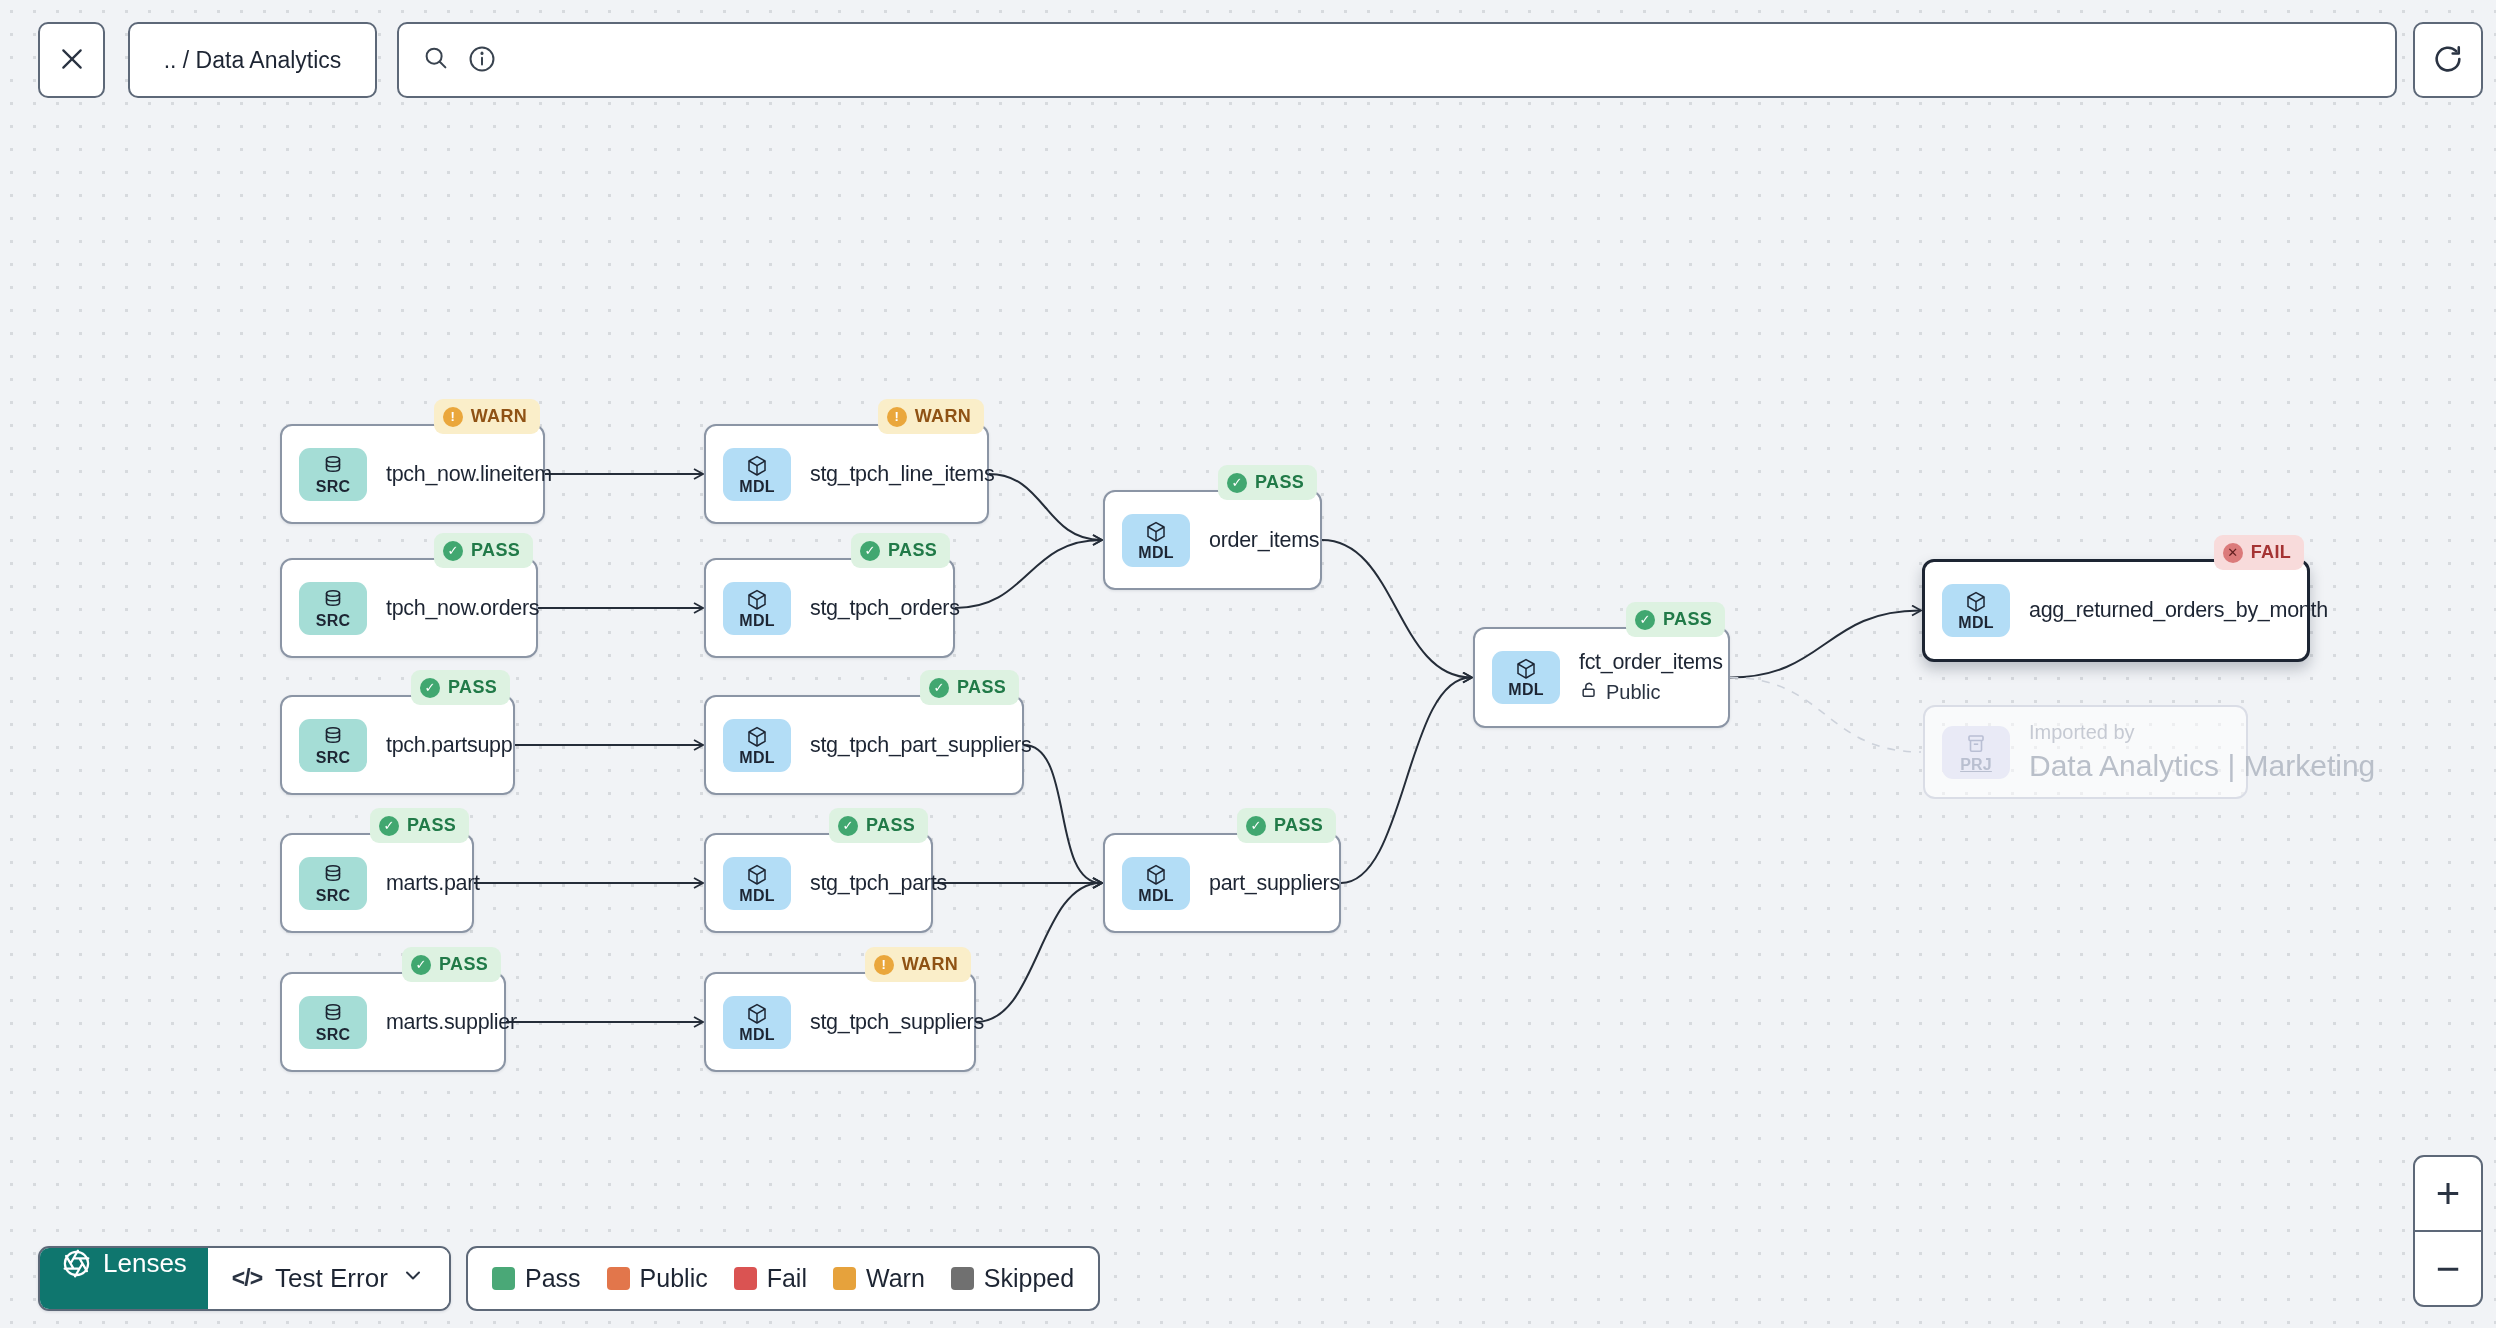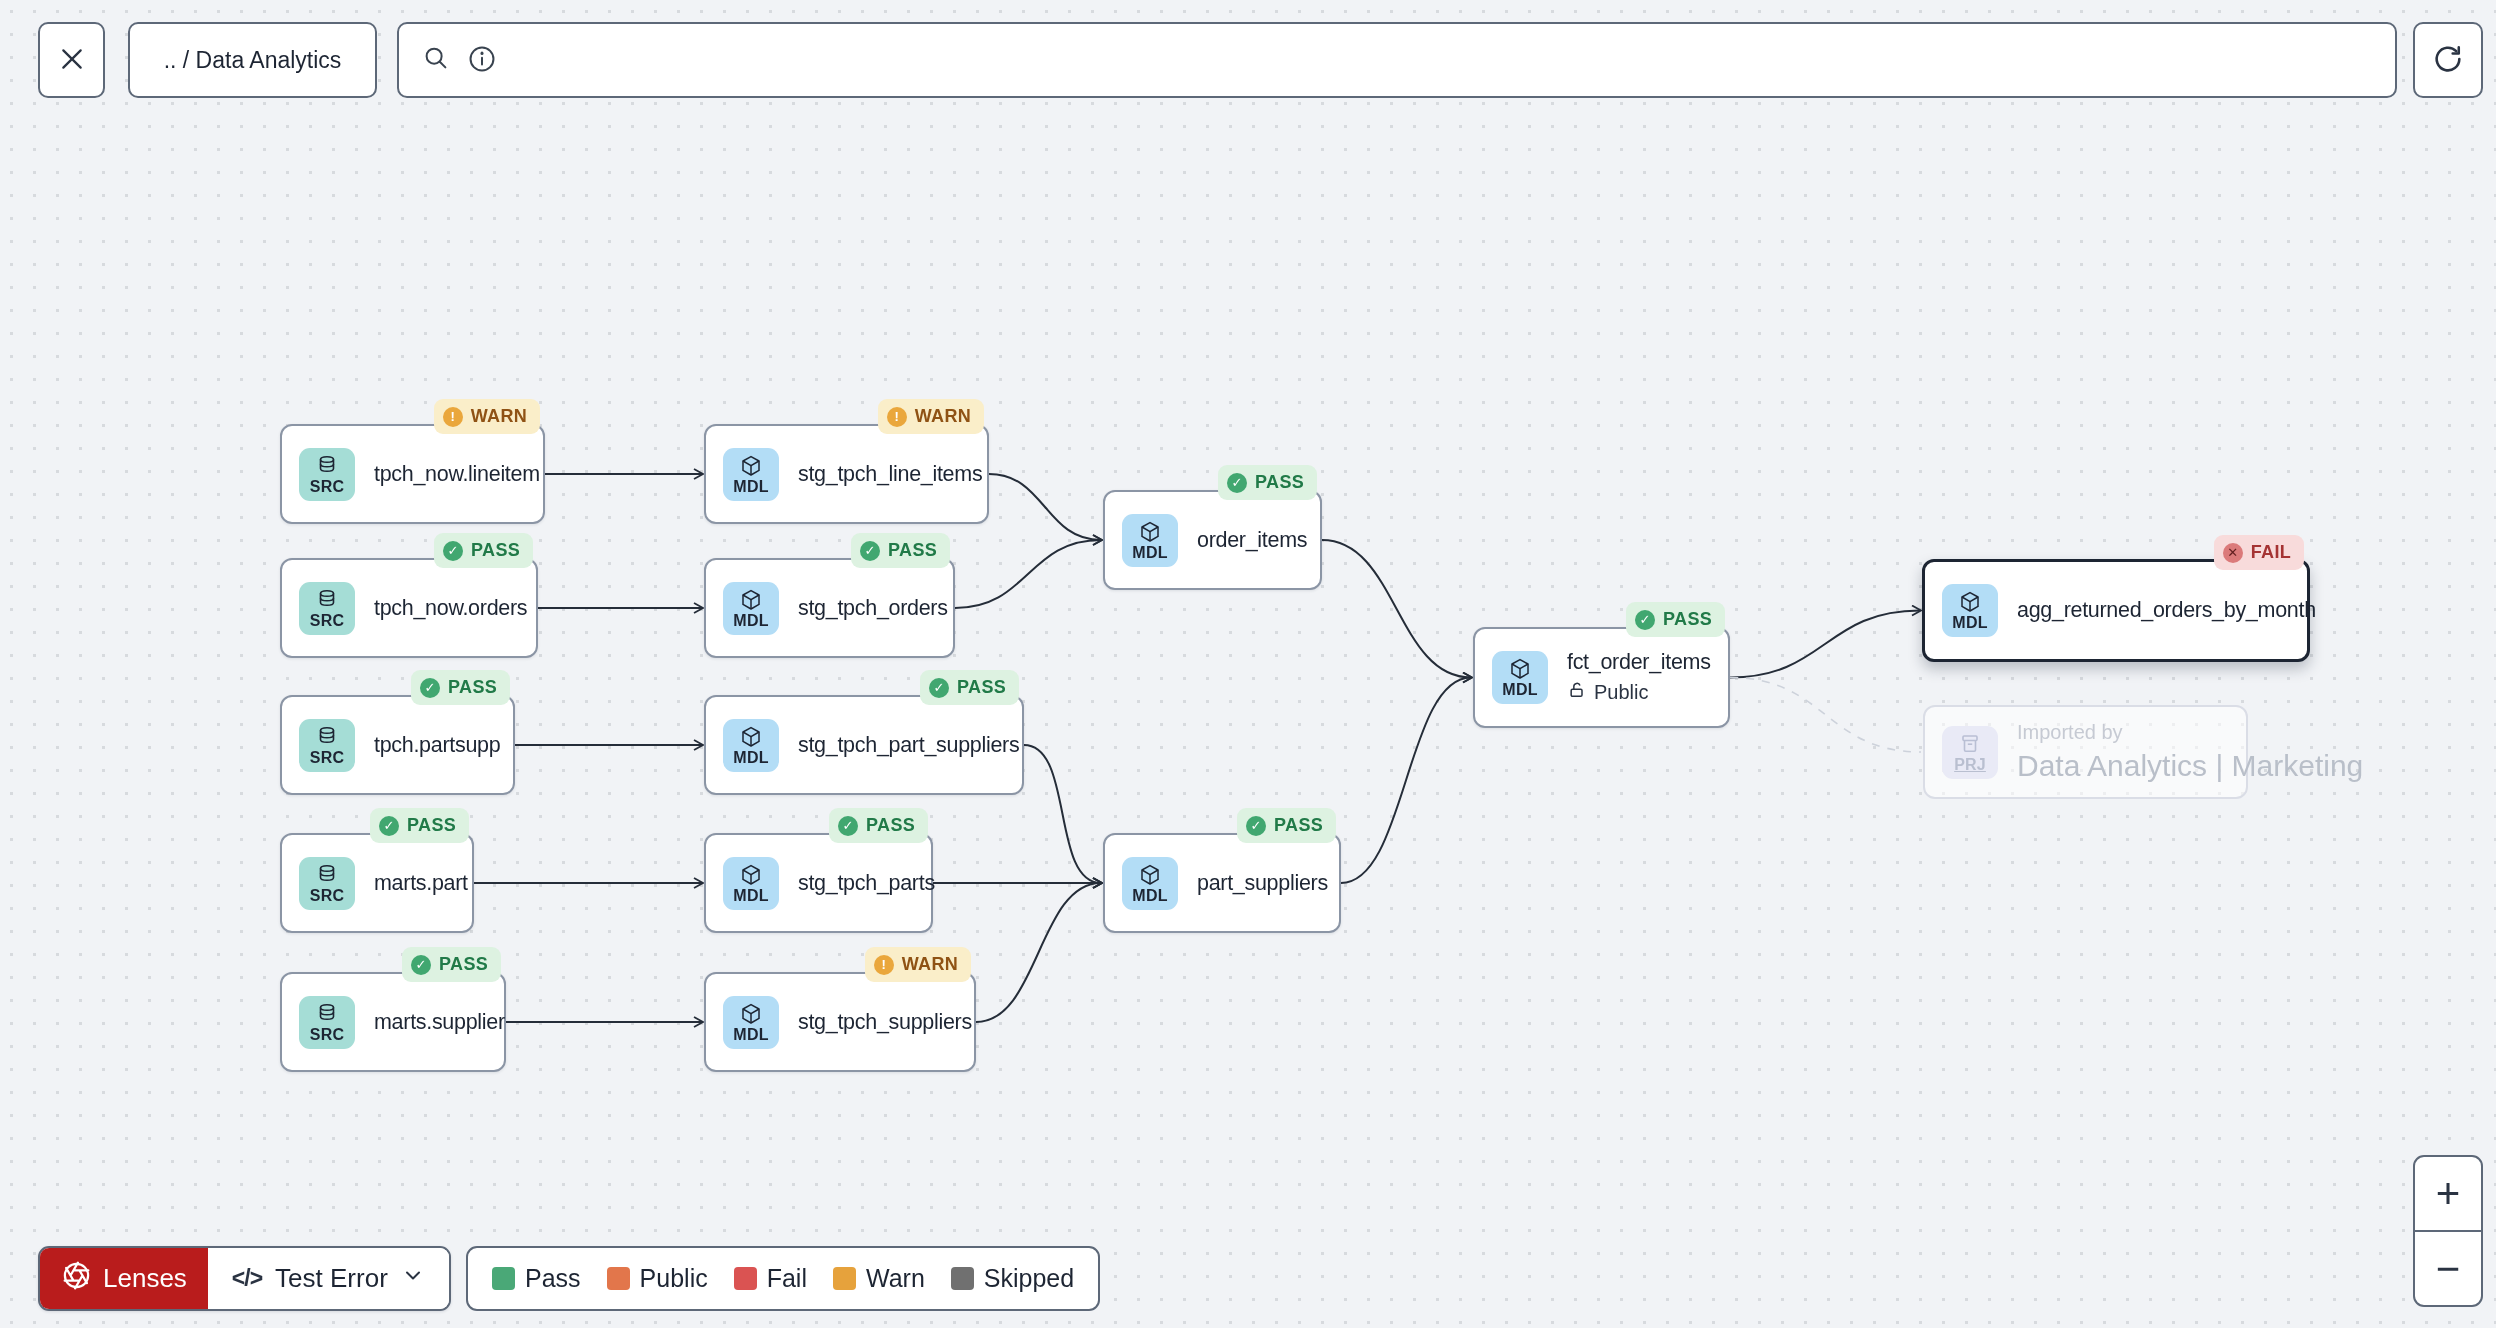--- a/index.html
+++ b/index.html
@@ -28,21 +28,21 @@
     border: 3.5px solid #1d2533;
     box-shadow: 0 7px 14px rgba(25,35,55,.25);
     z-index: 3;
   }
   .node.ghost {
     background: rgba(255,255,255,.55);
     border: 2px solid #dadde6;
     box-shadow: none;
   }
   .node-icon {
-    width: 56px; height: 53px; border-radius: 11px;
+    width: 68px; height: 53px; border-radius: 11px;
     margin-left: 17px; flex: 0 0 auto;
     display: flex; flex-direction: column; align-items: center; justify-content: center;
     gap: 1px;
   }
   .node-icon svg { display: block; }
   .node-icon .itype {
     font-size: 16px; font-weight: 700; letter-spacing: .2px; line-height: 1;
     color: #1d2533;
   }
   .ghost .node-icon .itype { color: #b9bfd0; text-decoration: underline; }
@@ -90,22 +90,22 @@
   #info-btn { background: none; border: none; cursor: pointer; display: flex; }
   #refresh-btn { position: absolute; left: 2413px; top: 22px; width: 70px; height: 76px; z-index: 5; }
   
   #lens-group {
     position: absolute; left: 38px; top: 1246px; height: 65px; z-index: 5;
     display: flex; border-radius: 11px; overflow: hidden;
     border: 2px solid #5d6878; background: #fff;
     box-shadow: 0 1px 3px rgba(25,35,55,.12);
   }
   #lenses-btn {
-    background: #b91c1c; color: #fff; border: none; cursor: pointer;
-    display: flex; align-items: center; gap: 11px; padding: 0 21px;
+    background: #0f766e; color: #fff; border: none; cursor: pointer;
+    display: flex; align-items: flex-start; gap: 11px; padding: 0 21px;
     font-size: 26px;
   }
   #test-status-btn {
     background: #fff; border: none; cursor: pointer;
     display: flex; align-items: center; gap: 13px; padding: 0 24px;
     font-size: 26px; color: #1d2533;
   }
   #test-status-btn .code-glyph { font-size: 23px; font-weight: 700; letter-spacing: -1px; color: #2a3342; }
   #legend {
     position: absolute; left: 466px; top: 1246px; height: 65px; z-index: 5;

